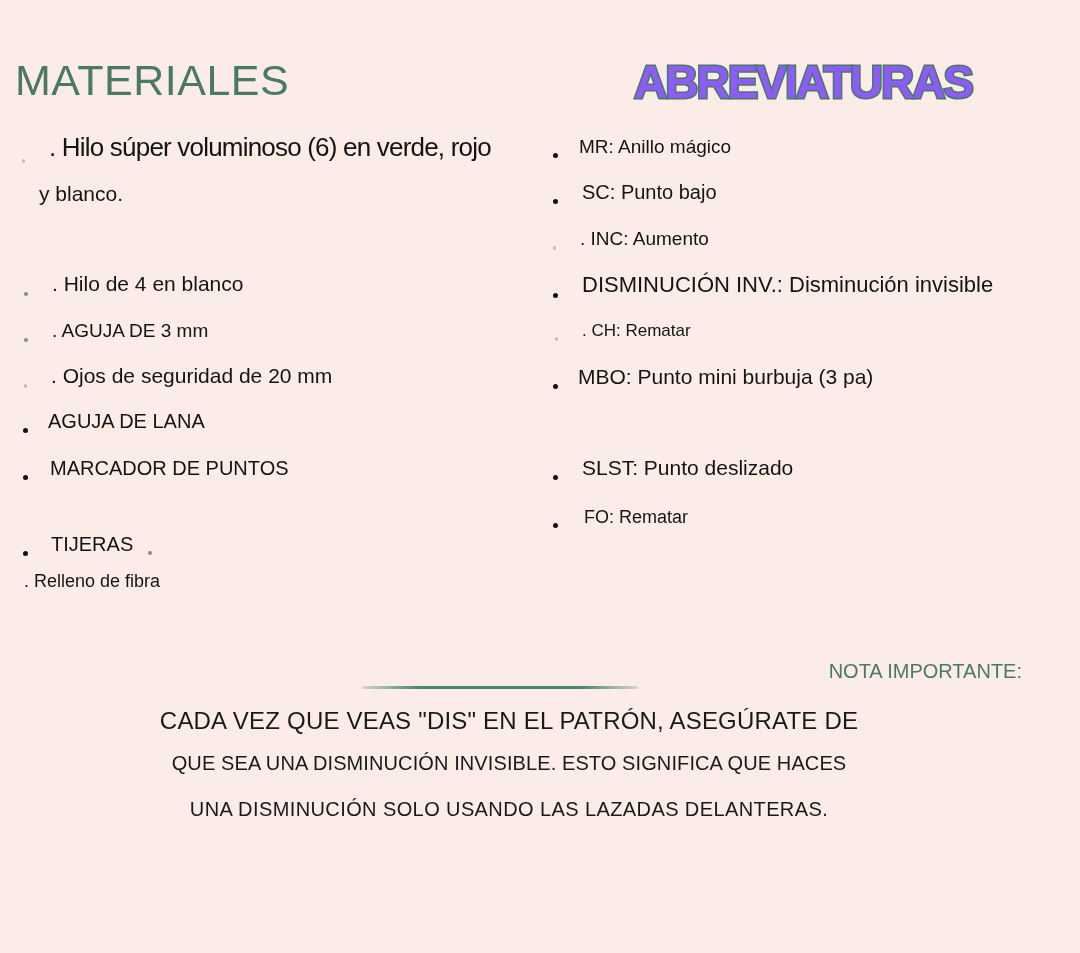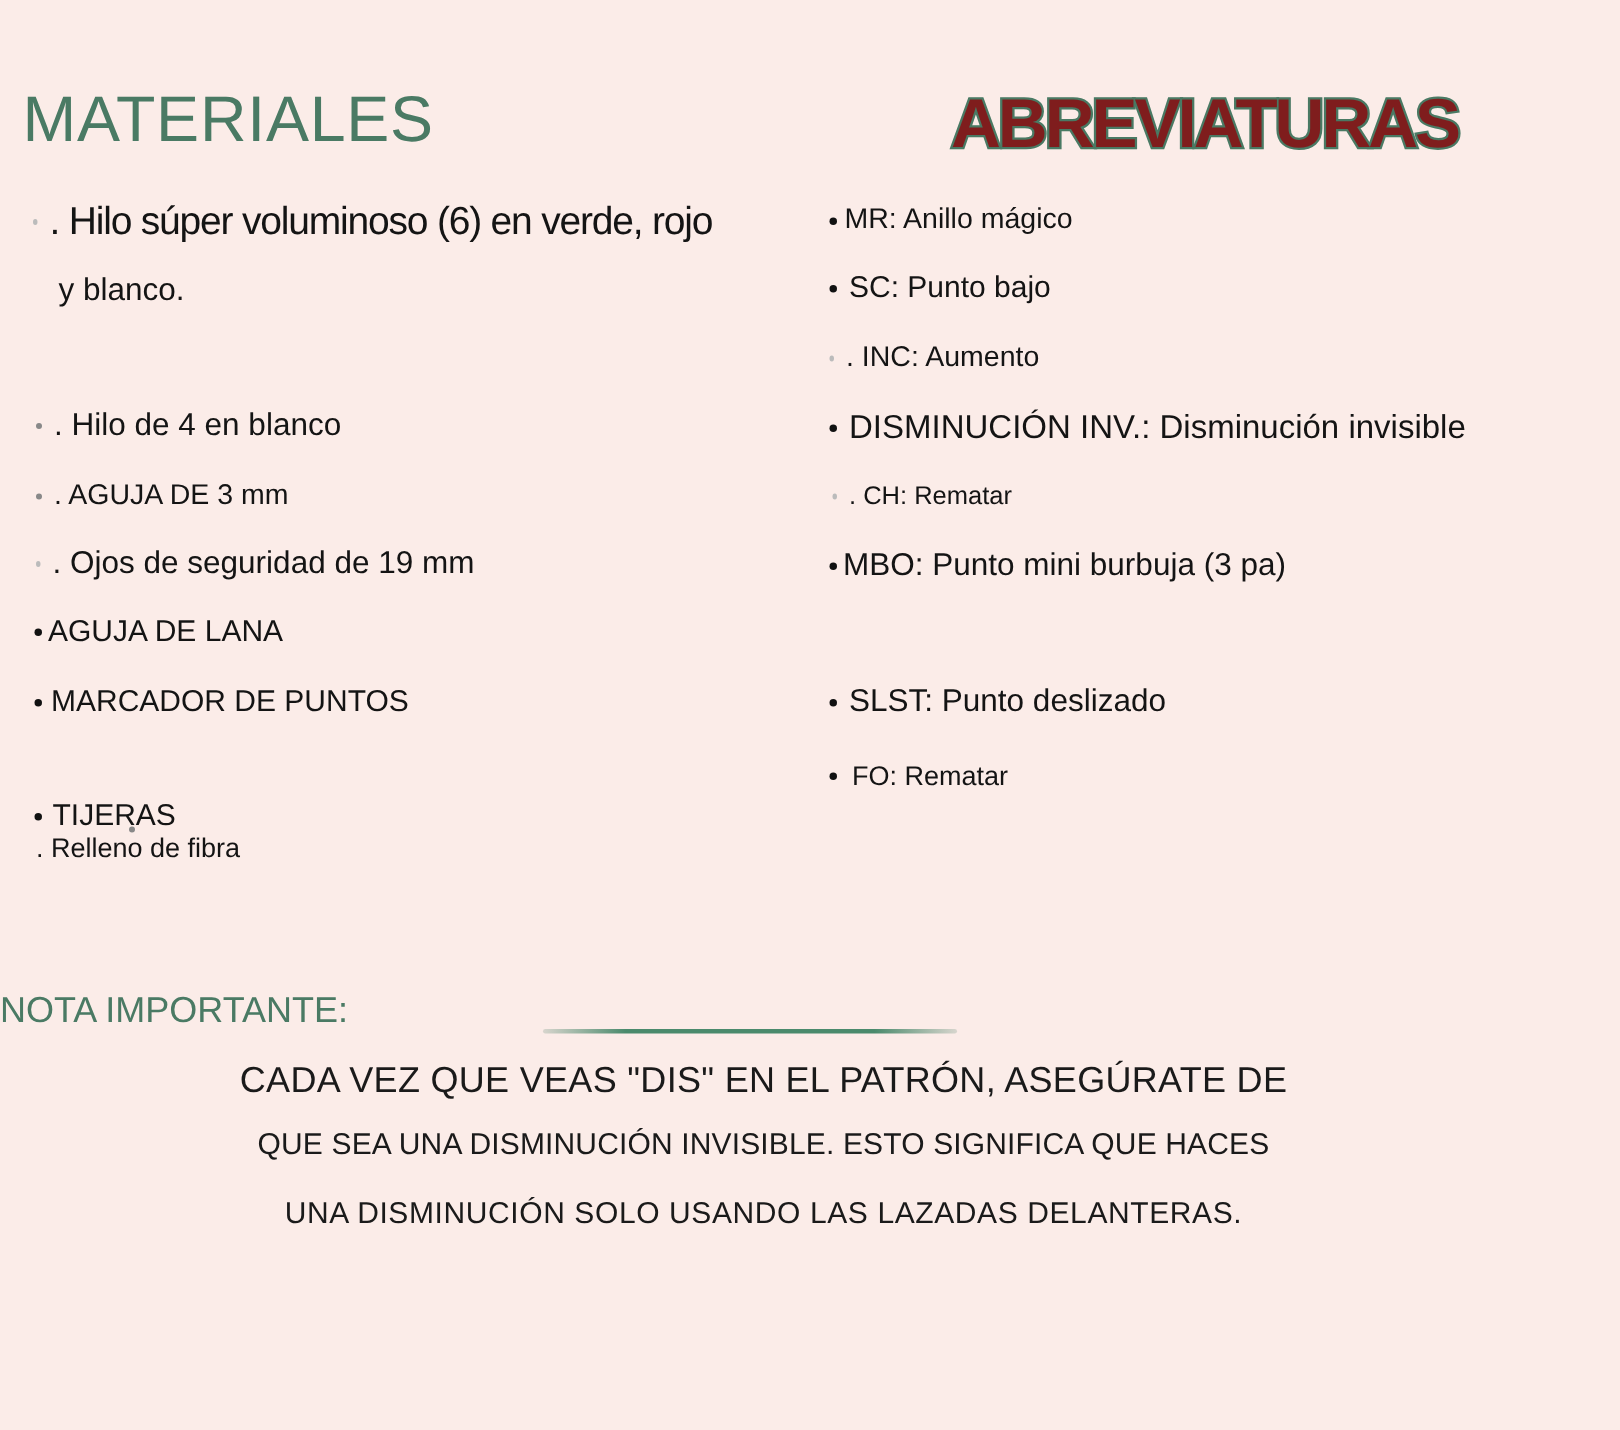--- a/index.html
+++ b/index.html
@@ -10,36 +10,36 @@
     color: #141414;
     position: relative;
   }
   .abs { position: absolute; white-space: nowrap; }
   .title-materiales {
     left: 15px; top: 56px;
     font-size: 43px; color: #4a7a64; letter-spacing: 0.5px;
   }
   .title-abrev {
     left: 634px; top: 55px;
-    font-size: 46px; font-weight: bold; color: #7f1d1d;
+    font-size: 46px; font-weight: bold; color: #8b5cf6;
     letter-spacing: -2px;
     -webkit-text-stroke: 3px #4a7a64;
     paint-order: stroke fill;
     text-shadow: 0 0 1px #4a7a64;
   }
-  .item { display: flex; align-items: center; }
+  .item { display: flex; align-items: flex-end; gap: 16px; }
   .dot {
     display: inline-block; width: 5px; height: 5px; border-radius: 50%;
     background: #111; margin-right: 8px; position: relative; top: 0px;
   }
   .dot.faint { background: #888; width: 4px; height: 4px; }
   .dot.vfaint { background: #bbb; width: 3px; height: 4px; }
   .nota-label {
-    left: 0; width: 1022px; text-align: left; top: 660px;
-    font-size: 24px; color: #4a7a64;
+    left: 0; width: 1022px; text-align: right; top: 660px;
+    font-size: 20px; color: #4a7a64;
   }
   .nota-line {
     position: absolute; left: 362px; top: 686px; width: 276px; height: 3px;
     background: linear-gradient(90deg, rgba(74,122,100,0.2), #4a8a6c 20%, #4a8a6c 80%, rgba(74,122,100,0.2));
     border-radius: 2px;
   }
   .note-line {
     left: 0; width: 1018px; text-align: center; color: #1a1a1a;
   }
 </style>
@@ -59,21 +59,21 @@
   <div class="abs item" style="left:24px; top:272px; font-size:21px;">
     <span class="dot faint"></span>
     <span>. Hilo de 4 en blanco</span>
   </div>
   <div class="abs item" style="left:24px; top:320px; font-size:19px;">
     <span class="dot faint"></span>
     <span>. AGUJA DE 3 mm</span>
   </div>
   <div class="abs item" style="left:24px; top:364px; font-size:21px;">
     <span class="dot vfaint"></span>
-    <span>. Ojos de seguridad de 19 mm</span>
+    <span>. Ojos de seguridad de 20 mm</span>
   </div>
   <div class="abs item" style="left:23px; top:410px; font-size:20px;">
     <span class="dot" style="margin-right:4px"></span>
     <span>AGUJA DE LANA</span>
   </div>
   <div class="abs item" style="left:23px; top:457px; font-size:20px;">
     <span class="dot" style="margin-right:6px"></span>
     <span>MARCADOR DE PUNTOS</span>
   </div>
   <div class="abs item" style="left:23px; top:533px; font-size:20px;">

